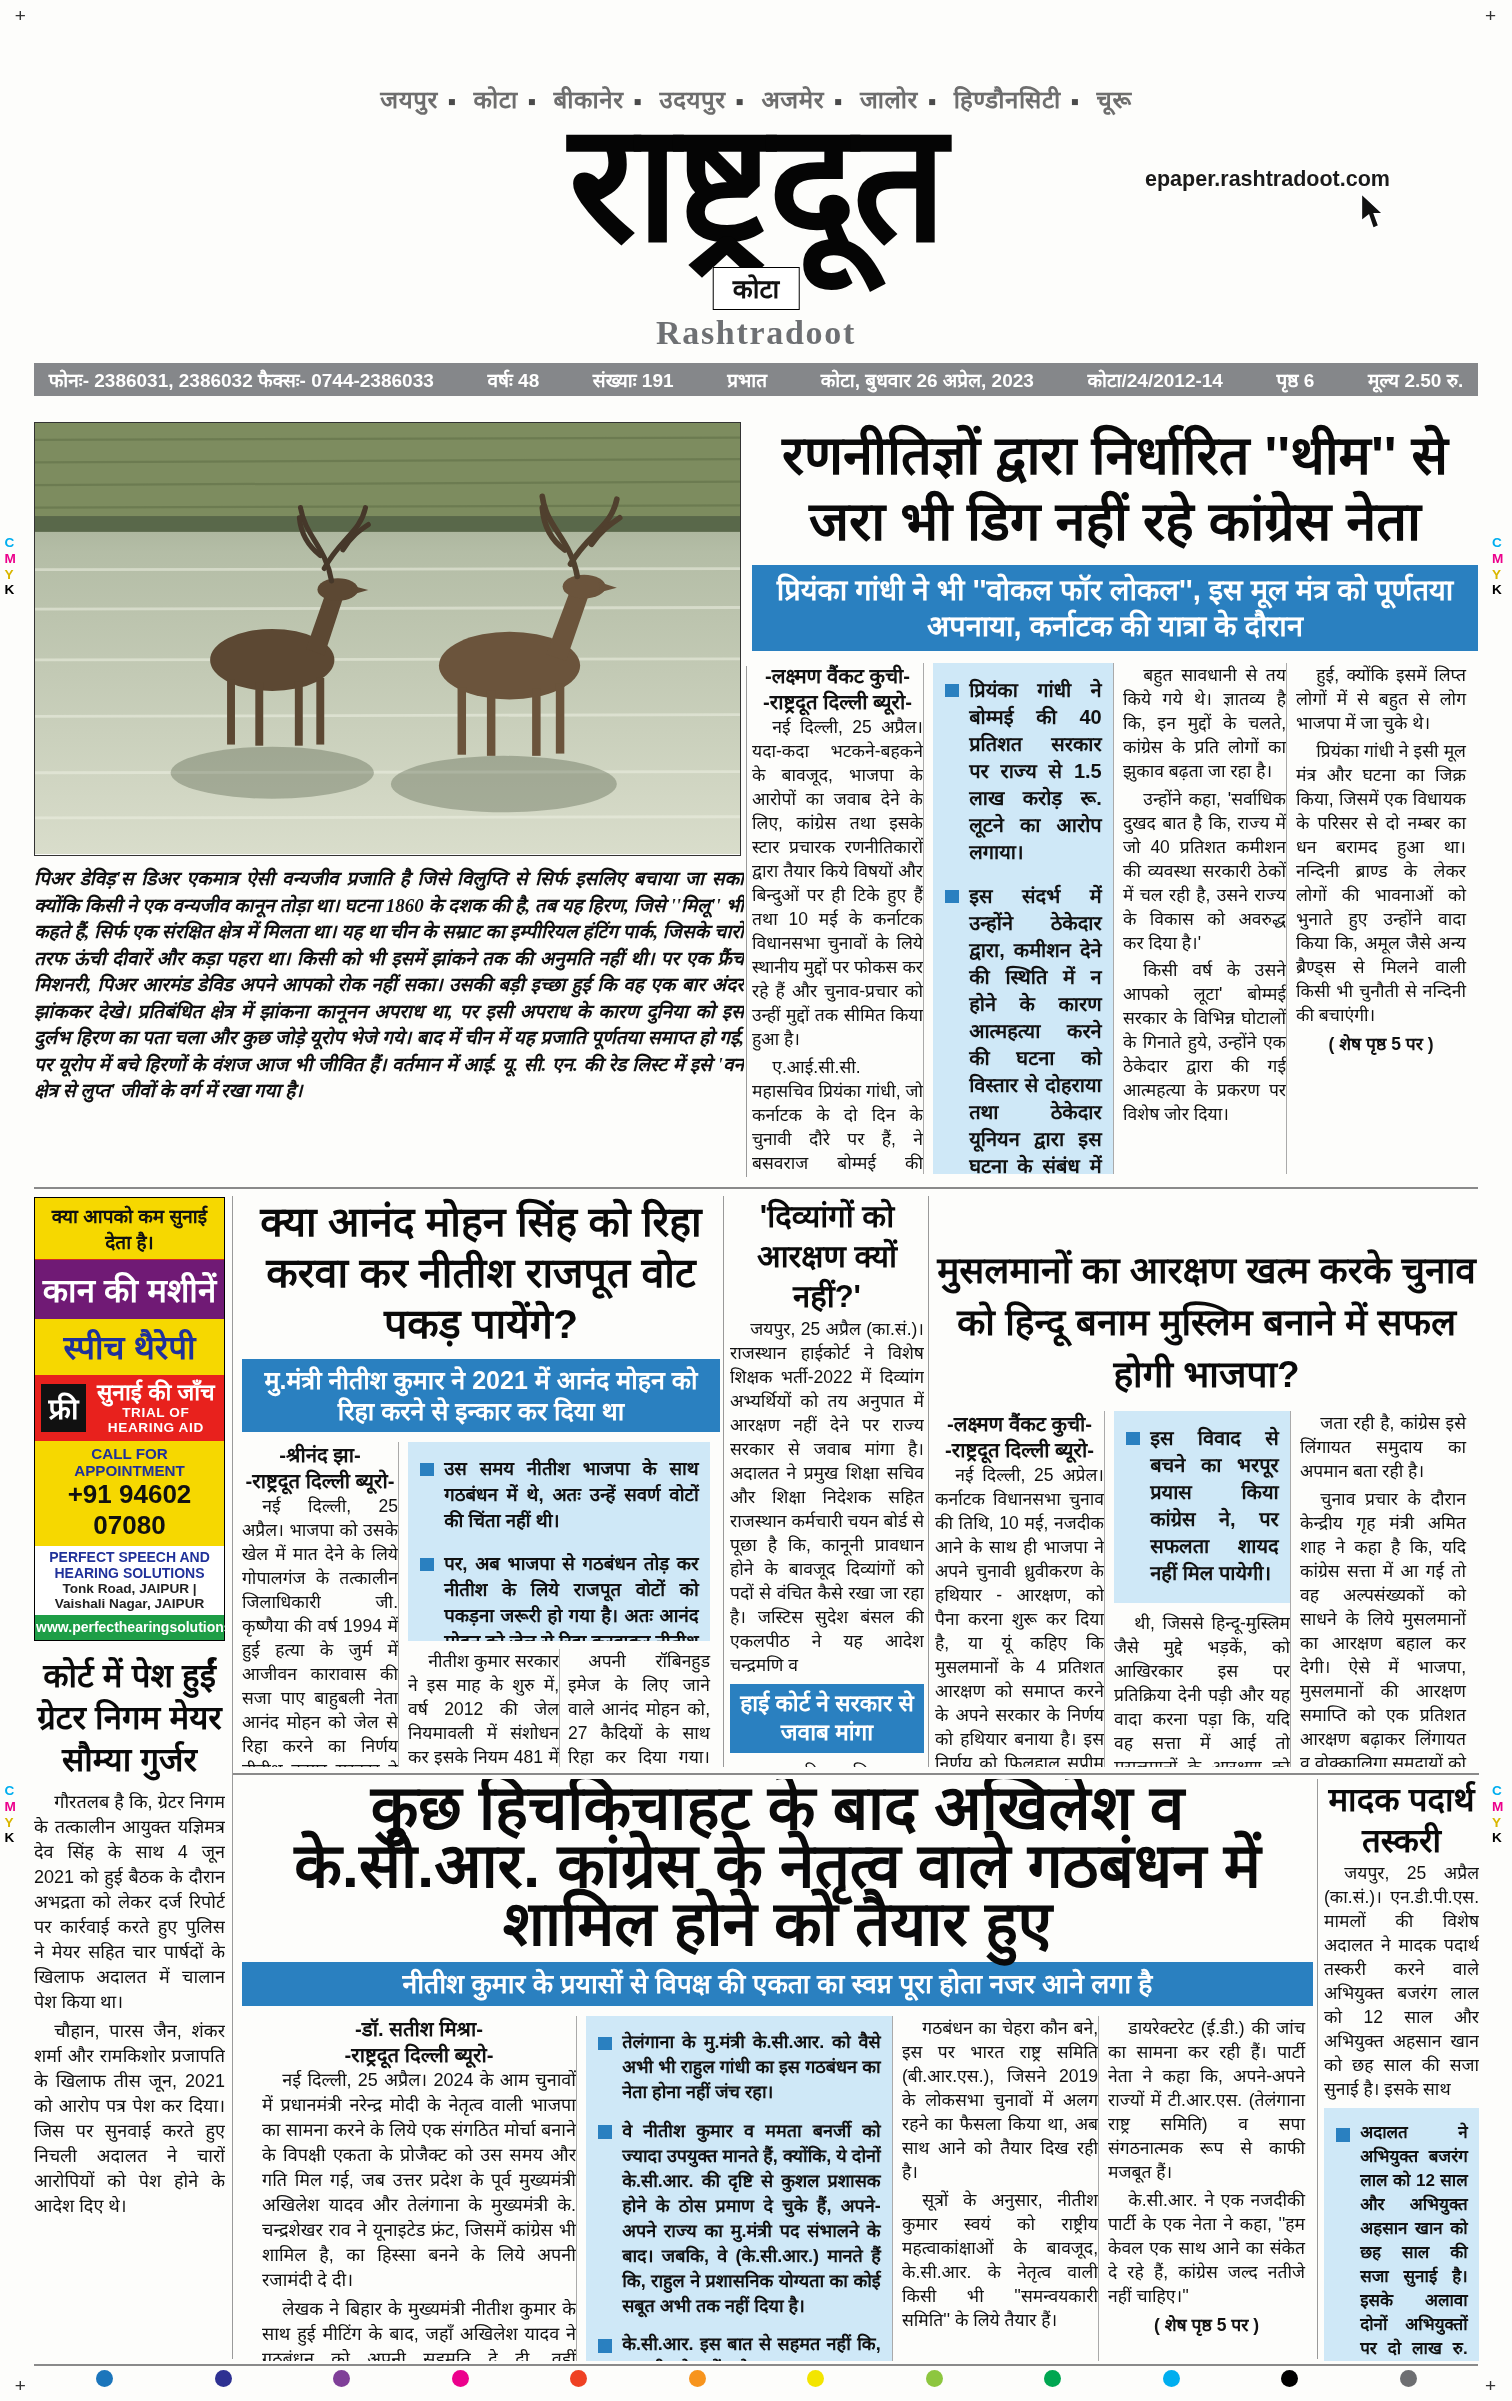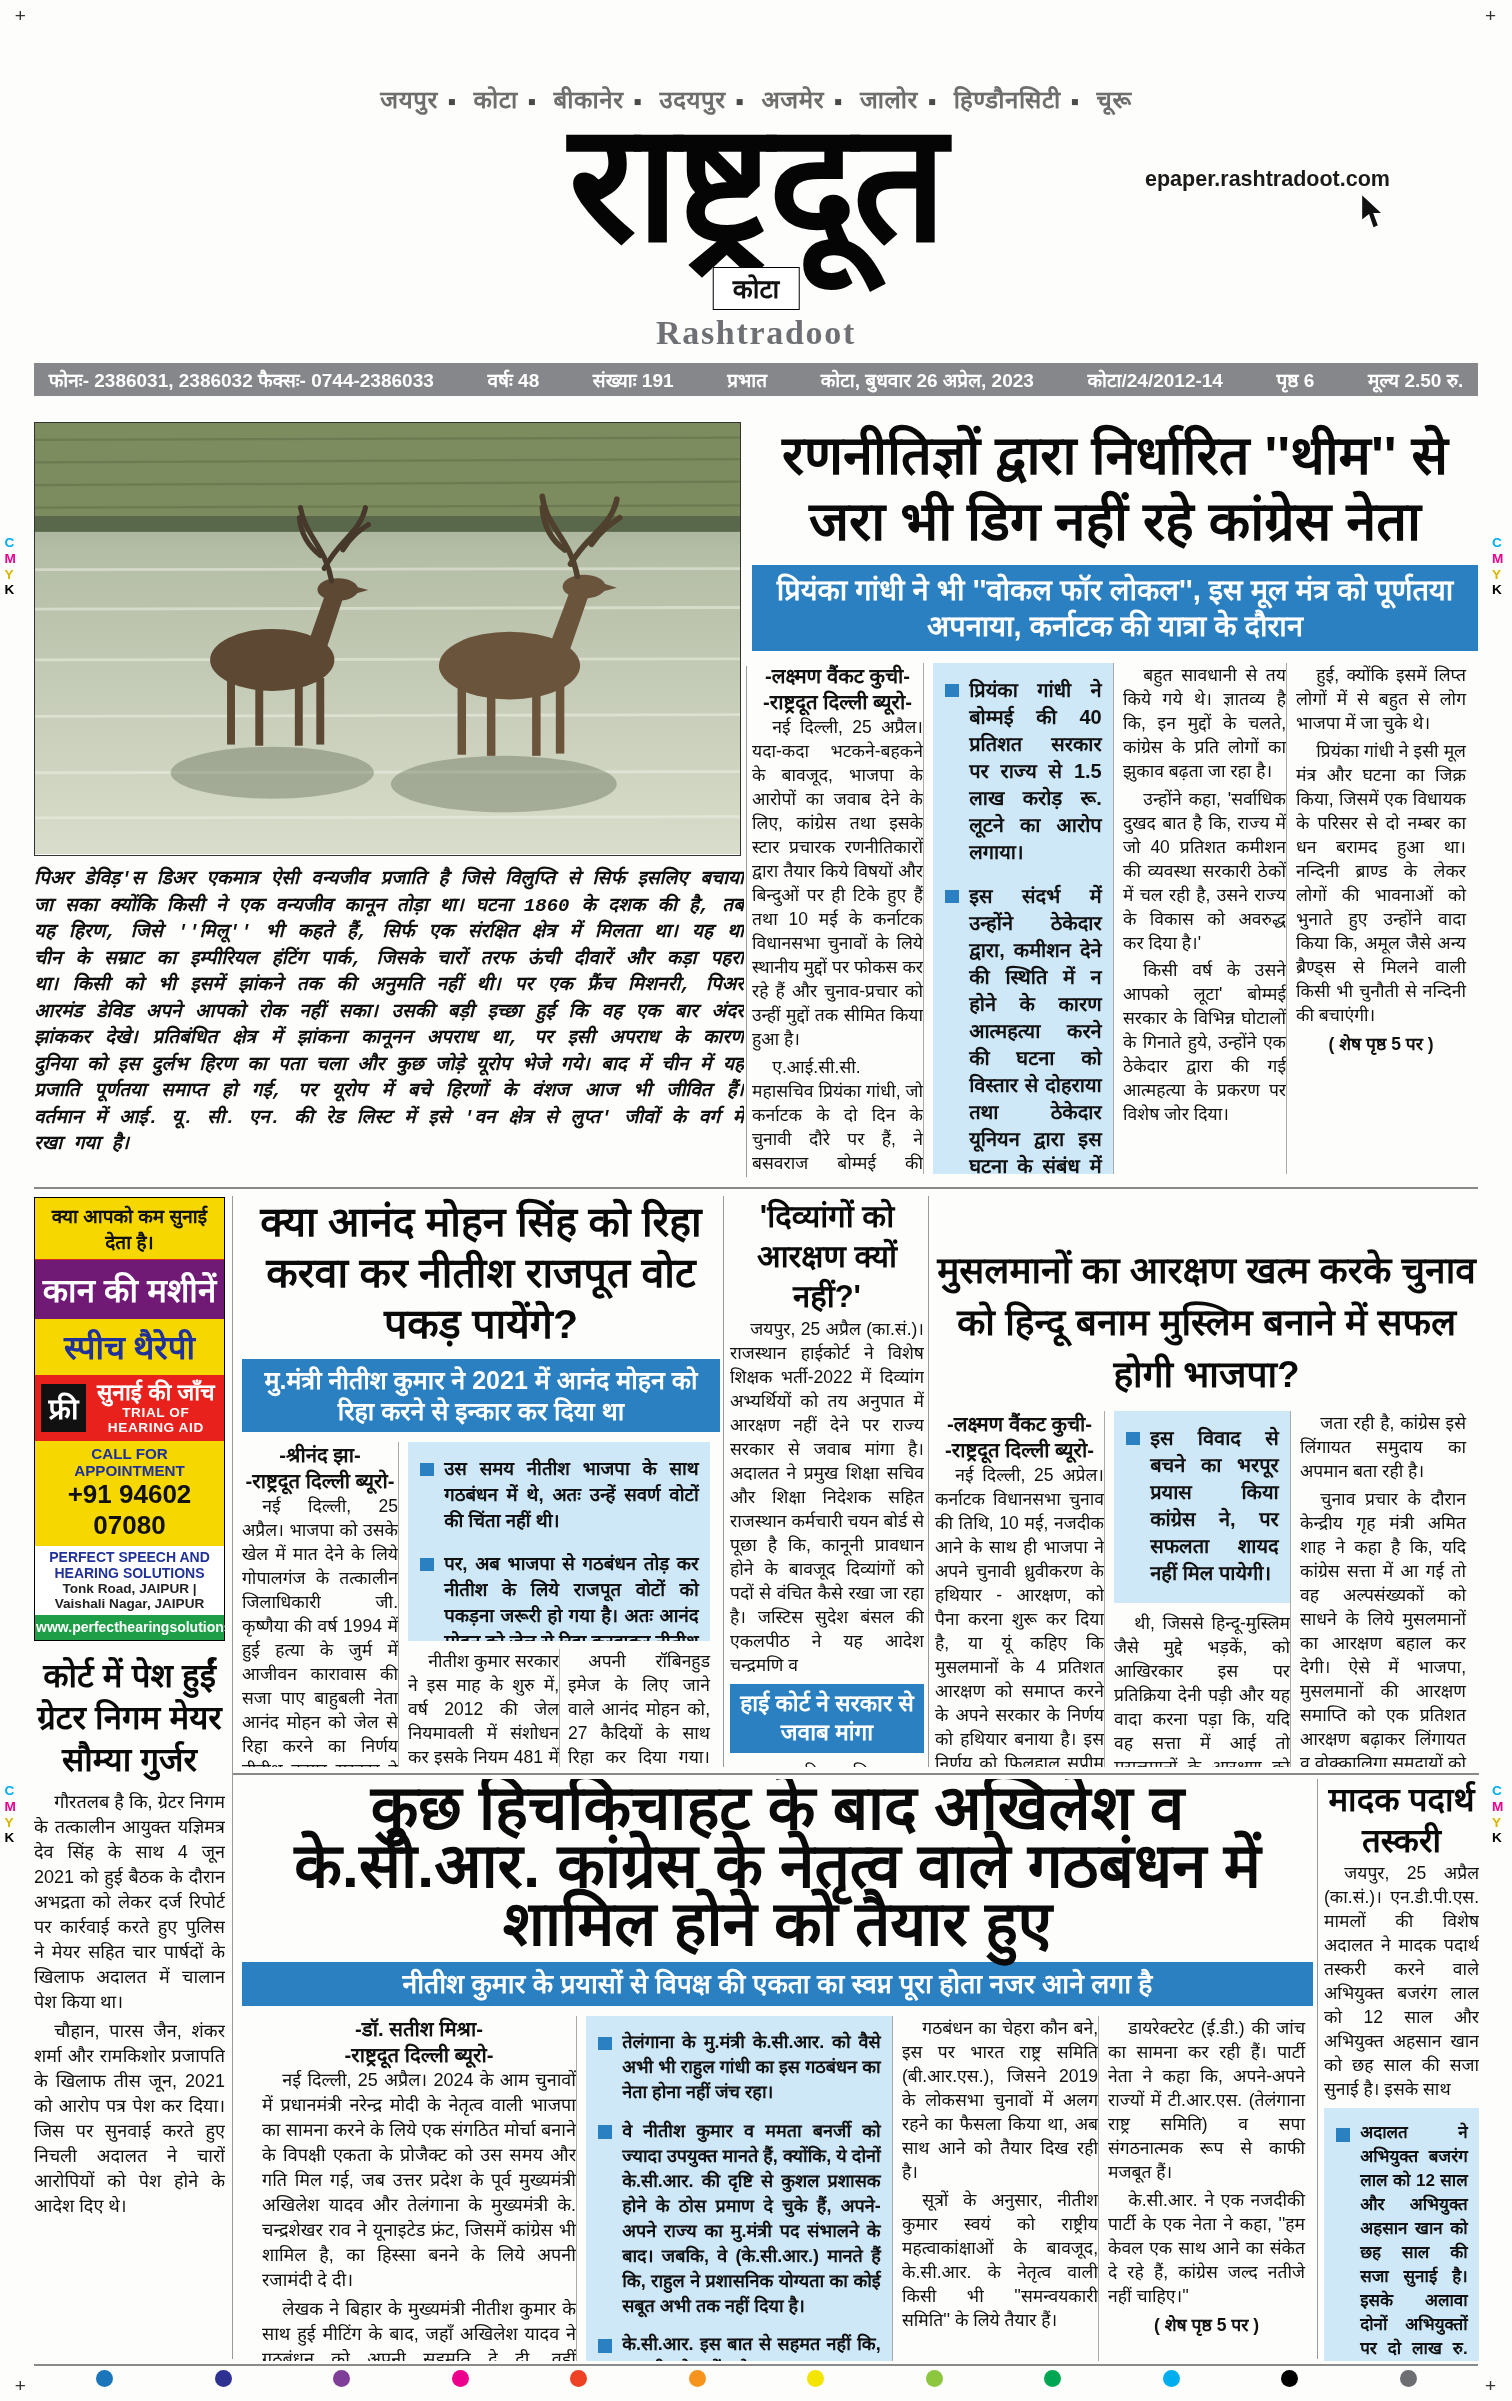--- a/index.html
+++ b/index.html
@@ -35,35 +35,35 @@
   .panel{background:#cfe8f7;box-sizing:border-box;padding:13.6px 11.3px;}
   .bullet{display:flex;margin-bottom:17px;}
   .bullet .sq{width:13.6px;height:13.6px;background:#2a80c0;flex:0 0 13.6px;margin:6.8px 10.2px 0 1.1px;}
   .bullet .bt{font-weight:700;font-size:20px;line-height:27px;text-align:justify;}
   .cont{font-weight:700;text-align:center;font-size:17.5px;margin-top:4.5px;}
   .cols{display:flex;}
   .cols > div{box-sizing:border-box;}
   .cols > div + div{border-left:1.1px solid #aaa;padding-left:9px;}
   
   #photo{top:422px;left:34px;width:707px;height:434px;border:1.1px solid #333;box-sizing:border-box;overflow:hidden;}
-  #caption{top:866px;left:34px;width:710px;height:312px;font-family:Liberation Mono, monospace;
+  #caption{top:866px;left:34px;width:710px;height:312px;font-family:Liberation Serif, serif;
            font-style:italic;font-weight:700;font-size:19px;line-height:26.5px;text-align:justify;overflow:hidden;}
   
   #lead{top:422px;left:752px;width:726px;}
   #lead .headline{font-size:54px;line-height:66px;}
   #lead .strip{margin-top:11.3px;padding:6.8px 12.4px;font-size:29px;line-height:36px;}
   #lead .cols{margin-top:12.4px;height:511px;overflow:hidden;}
   #lead .c1{width:171px;} #lead .c2{width:190px;} #lead .c3{width:173px;} #lead .c4{width:180px;}
   
   #leftcol{top:1197px;left:34px;width:191px;height:1162px;overflow:hidden;}
   .ad{border:1.7px solid #000;}
   .ad div{box-sizing:border-box;text-align:center;}
   .ad .a1{background:#f6d800;color:#111;font-weight:800;font-size:19px;padding:4.5px 2.3px;border-bottom:1.7px solid #d12b23;}
   .ad .a2{background:#701a75;color:#fff;font-weight:800;font-size:33px;padding:6.8px 2.3px;}
-  .ad .a3{background:#f6d800;color:#20319a;font-weight:800;font-size:33px;padding:5.6px 2.3px;font-family:Liberation Serif, serif;}
+  .ad .a3{background:#f6d800;color:#20319a;font-weight:800;font-size:33px;padding:5.6px 2.3px;}
   .ad .a4{background:#e8211d;color:#fff;display:flex;align-items:center;padding:5.6px;}
   .ad .a4 .free{background:#111;color:#fff;font-weight:800;font-size:29px;padding:4.5px 8px;margin-right:6.8px;}
   .ad .a4 .chk{font-weight:800;font-size:22.6px;line-height:25px;}
   .ad .a4 .trial{font-weight:700;font-size:13.6px;letter-spacing:0.6px;}
   .ad .a5{background:#f6d800;padding:4.5px 2.3px;}
   .ad .a5 .call{color:#20319a;font-weight:800;font-size:15.2px;}
   .ad .a5 .ph{color:#111;font-weight:800;font-size:26px;}
   .ad .a6{background:#fff;padding:3.4px 1.1px;}
   .ad .a6 .co{color:#20319a;font-weight:800;font-size:14px;}
   .ad .a6 .addr{color:#222;font-weight:700;font-size:13.6px;}

